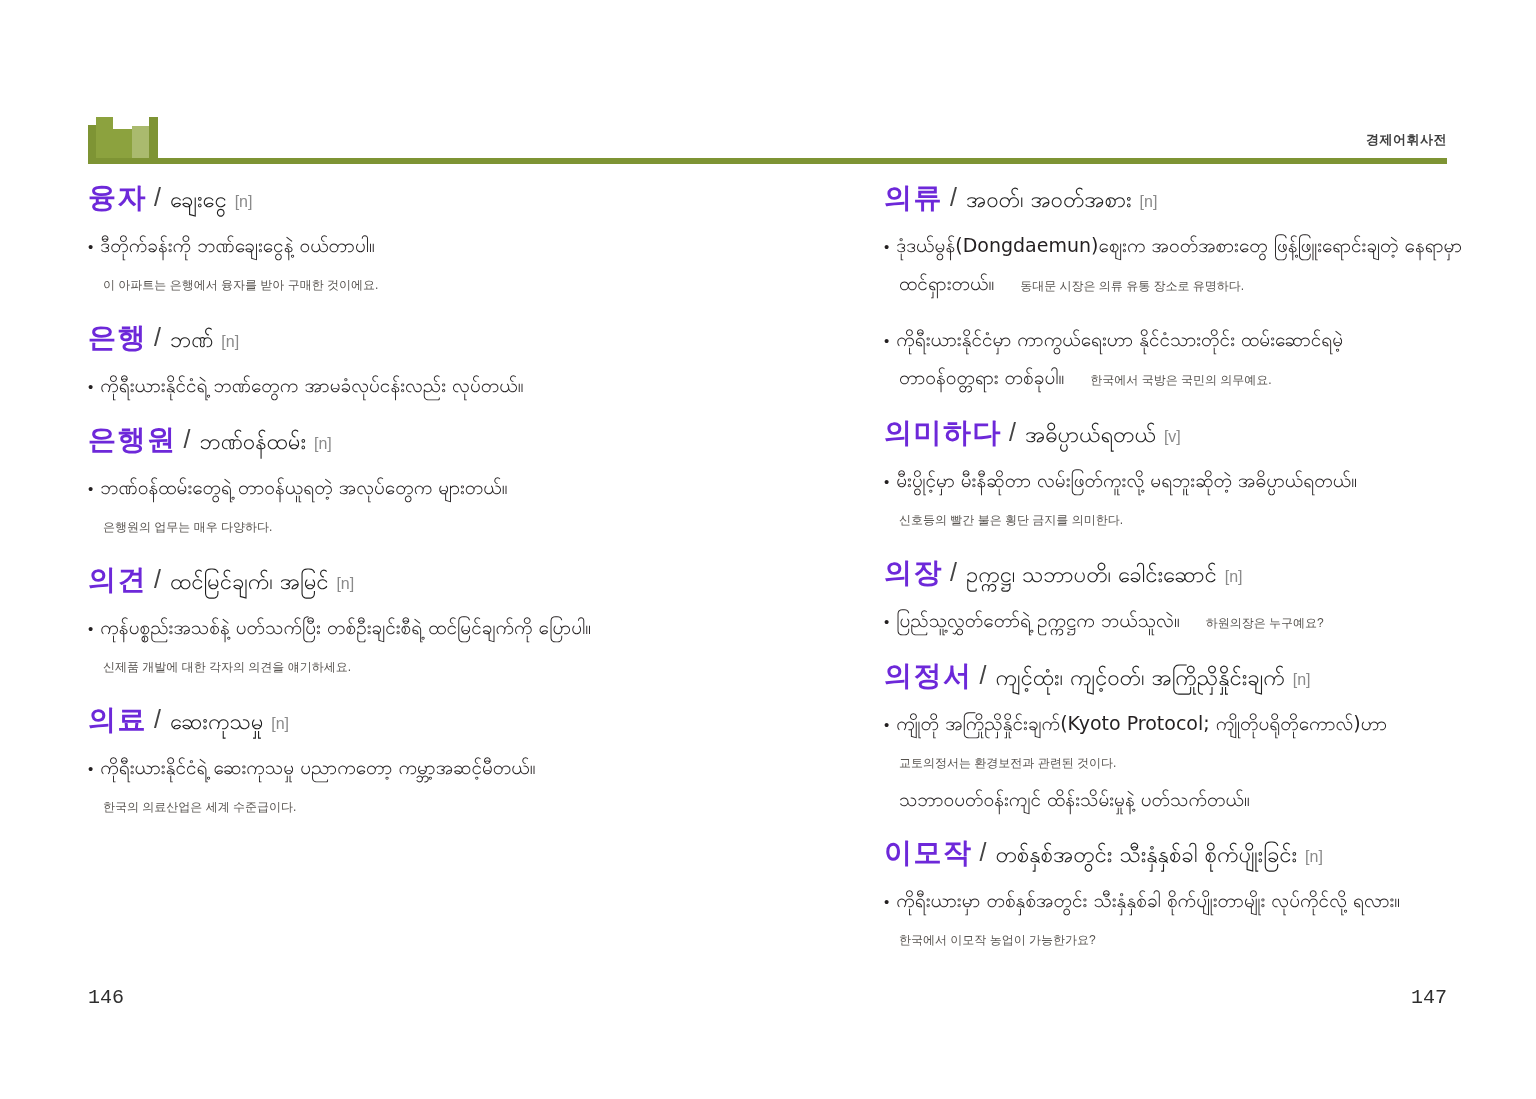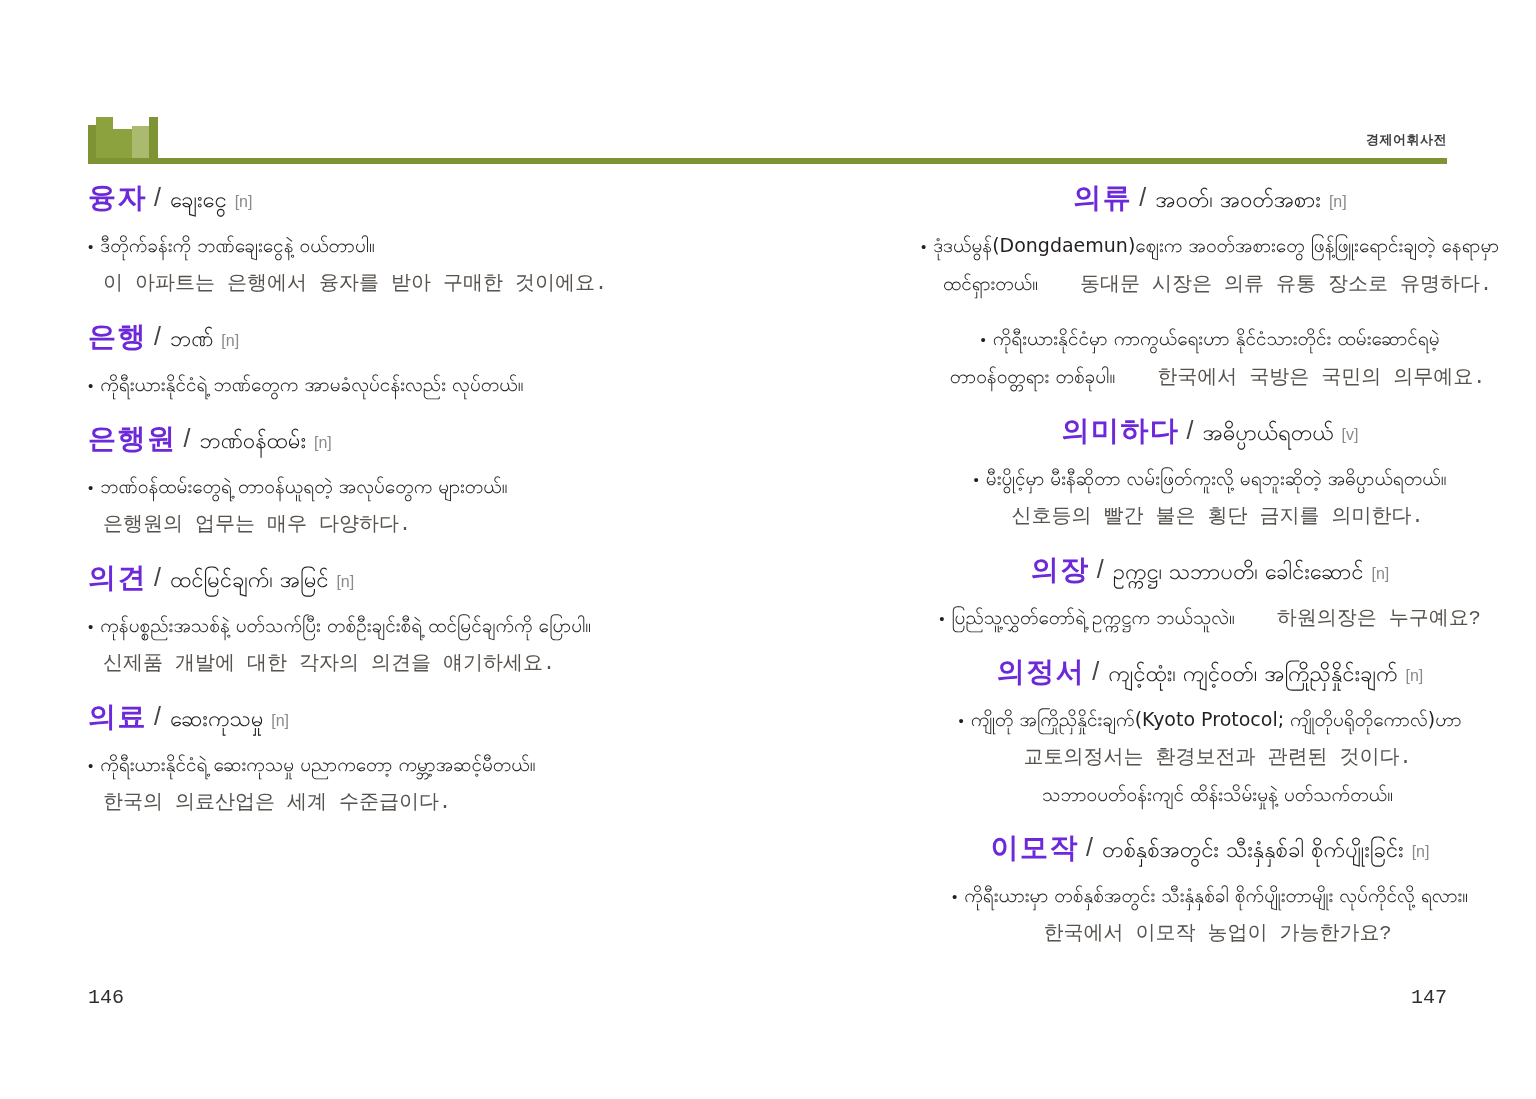--- a/index.html
+++ b/index.html
@@ -21,36 +21,36 @@
   .logo .bar2{left:8px;width:17px;height:43px;background:var(--accent-mid);}
   .logo .bar3{left:25px;width:21px;height:31px;background:var(--accent-mid);}
   .logo .bar4{left:44px;width:19px;height:34px;background:var(--accent-light);}
   .logo .bar5{left:61px;width:9px;height:43px;background:var(--accent-dark);}
   .rule{position:absolute;left:88px;top:158px;width:1359px;height:6px;background:var(--accent-dark);}
   .book-title{position:absolute;top:131px;right:89px;font-size:13px;font-weight:700;color:#3f3f3f;letter-spacing:.5px;font-family:"Liberation Sans","DejaVu Sans",sans-serif;}
 
   
   .col{position:absolute;top:180px;}
   .col.left{left:88px;width:660px;}
-  .col.right{left:884px;width:652px;text-align:center;}
+  .col.right{left:884px;width:652px;}
 
   
   .entry{margin-bottom:17px;}
   .head{line-height:34px;margin-bottom:8px;white-space:nowrap;}
   .headword{font-family:"Liberation Serif","DejaVu Serif",serif;font-weight:700;font-size:28px;color:#6d28d9;letter-spacing:1.5px;}
   .slash{font-size:25px;font-weight:300;color:#444;margin:0 9px 0 7px;vertical-align:1px;}
   .translation{font-size:22px;color:#1c1c1c;font-family:"DejaVu Sans",sans-serif;}
   .pos{font-size:16px;color:var(--pos-gray);margin-left:8px;font-family:"Liberation Sans",sans-serif;}
 
   .line{font-size:19px;line-height:36px;padding-left:15px;white-space:nowrap;}
   .line.bulleted{padding-left:0;}
   .bullet{font-size:15px;margin-right:7px;color:var(--text-black);}
   .seg.my{color:var(--text-black);font-family:"DejaVu Sans",sans-serif;}
-  .seg.ko{color:var(--text-gray);font-family:Liberation Mono, monospace;font-size:20px;}
-  .seg.gap{margin-left:42px;}
+  .seg.ko{color:var(--text-gray);font-family:Liberation Sans, sans-serif;font-size:12px;}
+  .seg.gap{margin-left:26px;}
 
   
   .pageno{position:absolute;top:986px;font-family:Liberation Mono, monospace;font-size:20px;color:#2e2e2e;}
   .pageno.left{left:88px;}
   .pageno.right{right:89px;}
 </style>
 </head>
 <body>
 
 <div class="logo">

